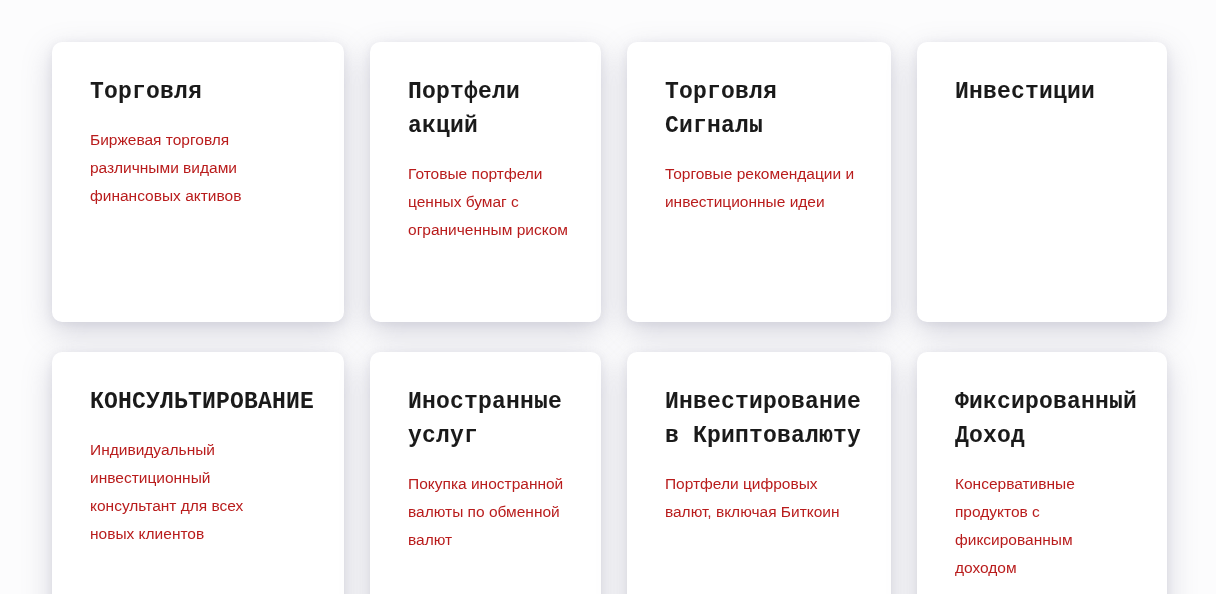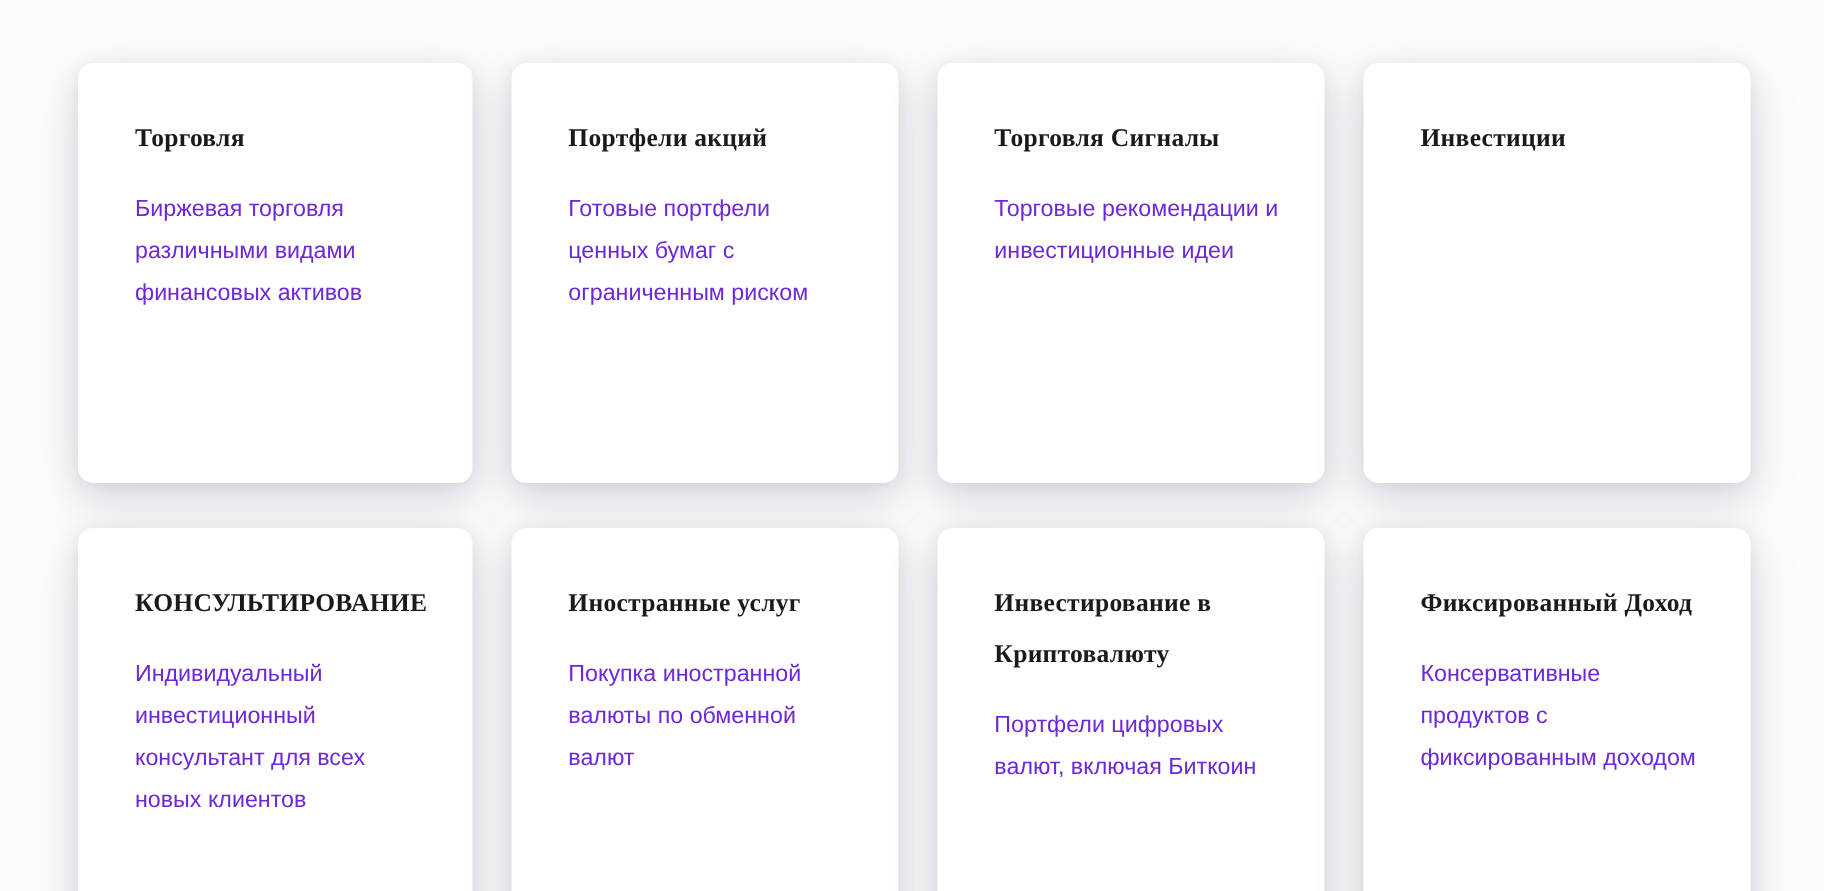--- a/index.html
+++ b/index.html
@@ -28,35 +28,35 @@
     border-radius: 10px;
     height: 280px;
     padding: 33px 30px 0 38px;
     box-shadow:
       0 10px 30px rgba(124, 124, 150, 0.30),
       0 2px 10px rgba(124, 124, 150, 0.12);
     cursor: pointer;
   }
 
   .service-card .card-title {
-    font-family: Liberation Serif, serif;
+    font-family: Liberation Mono, monospace;
     font-weight: 700;
-    font-size: 17px;
+    font-size: 23px;
     line-height: 34px;
     letter-spacing: 0.2px;
     color: #1a1a1a;
     margin-bottom: 17px;
     white-space: normal;
     overflow: visible;
   }
 
   .service-card .card-description {
     font-size: 15.5px;
     line-height: 28px;
-    color: #6d28d9;
+    color: #b91c1c;
     max-width: 192px;
   }
 </style>
 </head>
 <body>
 
 <div class="services-grid">
 
   <div class="service-card">
     <div class="card-title">Торговля</div>

